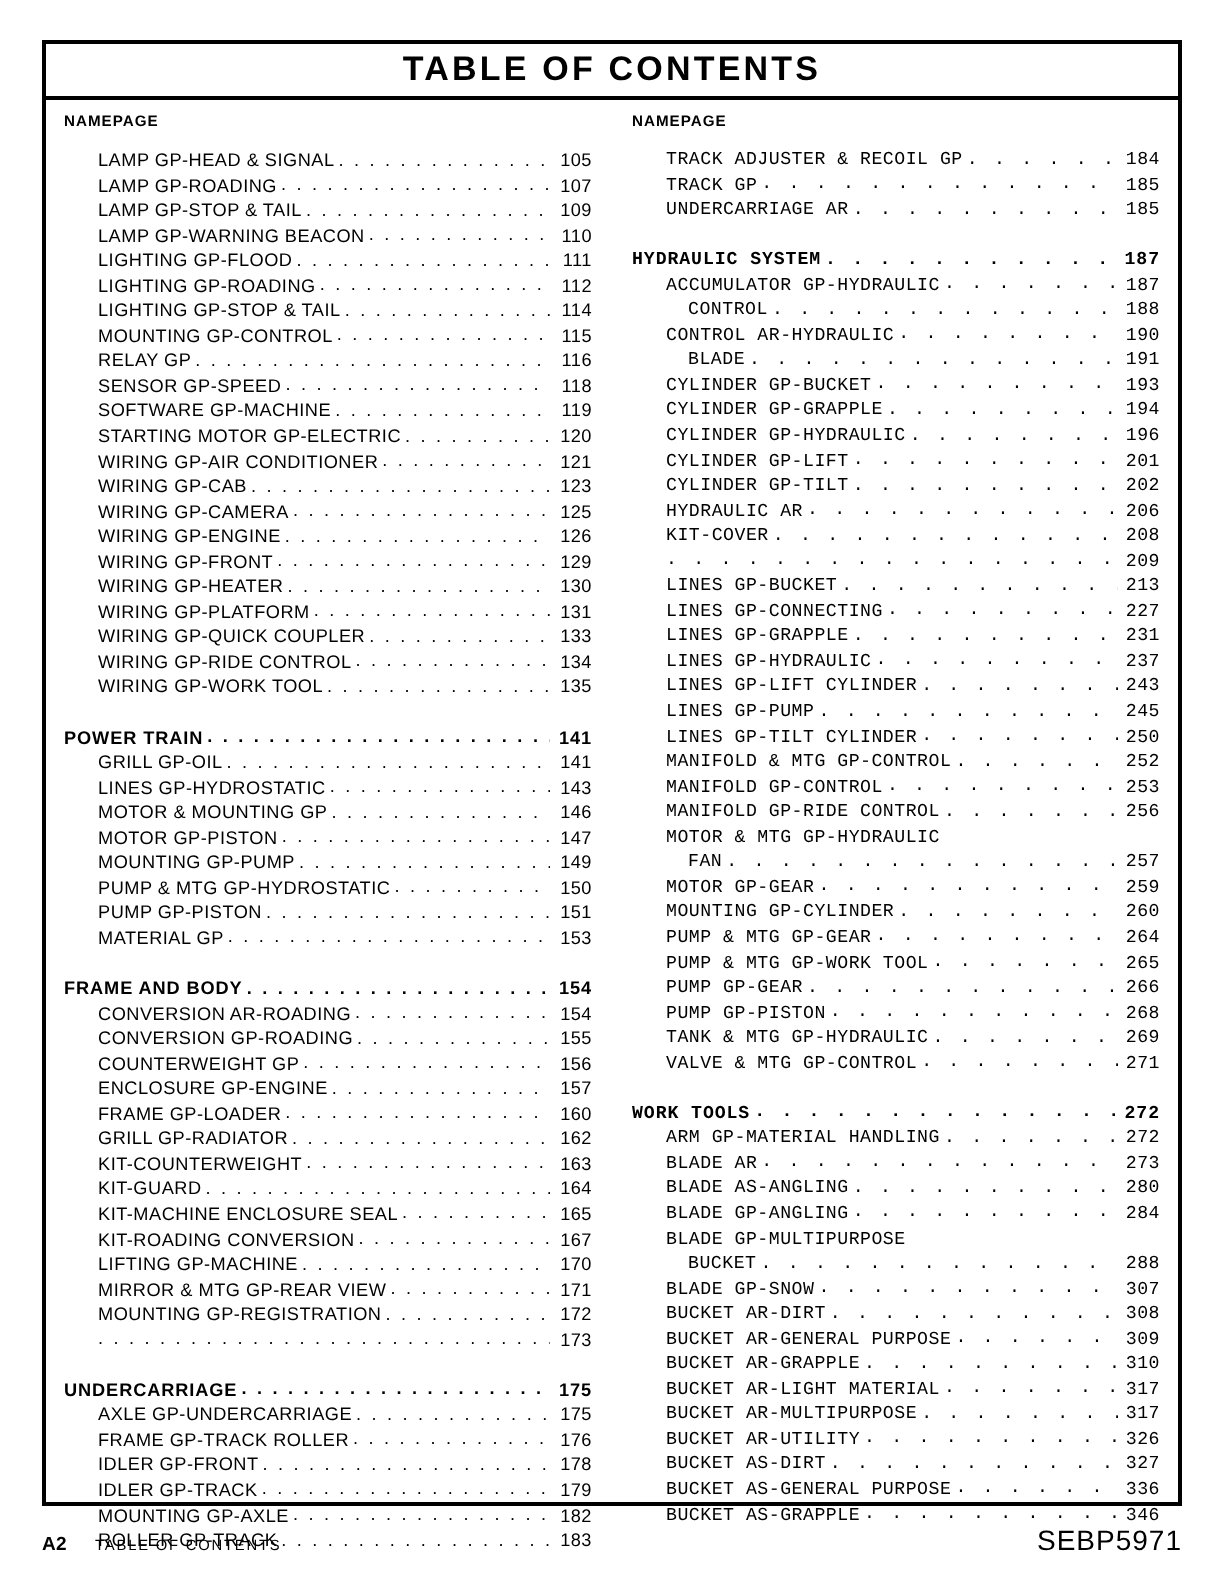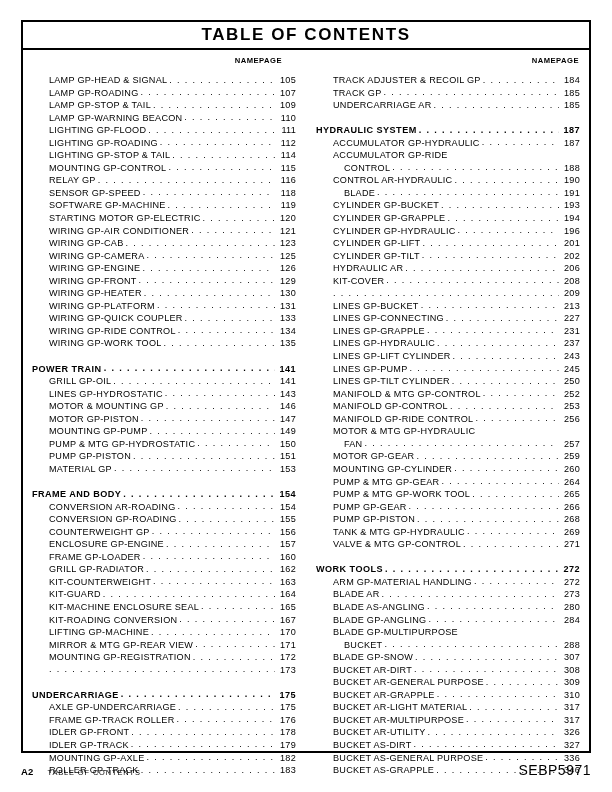--- a/index.html
+++ b/index.html
@@ -53,41 +53,41 @@
 
   
   .col-head-row {
     display: flex;
     padding: 6px 9px 0 9px;
     box-sizing: border-box;
   }
   .col-head {
     width: 50%;
     display: flex;
-    justify-content: flex-end;
+    justify-content: flex-start;
     box-sizing: border-box;
     font-size: 7.6px;
     font-weight: bold;
     letter-spacing: 0.5px;
   }
   .col-head.left  { padding-right: 24px; }
   .col-head.right { padding-left: 10px; padding-right: 1px; }
 
   
   .cols {
     display: flex;
     padding: 9px 9px 0 9px;
     box-sizing: border-box;
   }
   .col {
     width: 50%;
     box-sizing: border-box;
   }
   .col.left  { padding-right: 10px; }
-  .col.right { padding-left: 10px; }
+  .col.right { padding-left: 10px; font-family: Liberation Mono, monospace; }
 
   
   .entry {
     display: flex;
     align-items: flex-end;
     font-size: 9.1px;
     line-height: 12.55px;
     height: 12.55px;
     letter-spacing: 0.25px;
     white-space: nowrap;
@@ -467,25 +467,20 @@
           <div class="entry section">
             <span class="label">HYDRAULIC SYSTEM</span>
             <span class="leader">. . . . . . . . . . . . . . . . . . . . . . . . . . . . . . . . . . . . . . . . . . . . . . . . . . . . . . . . . . . .</span>
             <span class="pg">187</span>
           </div>
           <div class="entry item">
             <span class="label">ACCUMULATOR GP-HYDRAULIC</span>
             <span class="leader">. . . . . . . . . . . . . . . . . . . . . . . . . . . . . . . . . . . . . . . . . . . . . . . . . . . . . . . . . . . .</span>
             <span class="pg">187</span>
           </div>
-          <div class="entry item noleader">
-            <span class="label">ACCUMULATOR GP-RIDE</span>
-            <span class="leader">. . . . . . . . . . . . . . . . . . . . . . . . . . . . . . . . . . . . . . . . . . . . . . . . . . . . . . . . . . . .</span>
-            <span class="pg"></span>
-          </div>
           <div class="entry wrap2">
             <span class="label">CONTROL</span>
             <span class="leader">. . . . . . . . . . . . . . . . . . . . . . . . . . . . . . . . . . . . . . . . . . . . . . . . . . . . . . . . . . . .</span>
             <span class="pg">188</span>
           </div>
           <div class="entry item">
             <span class="label">CONTROL AR-HYDRAULIC</span>
             <span class="leader">. . . . . . . . . . . . . . . . . . . . . . . . . . . . . . . . . . . . . . . . . . . . . . . . . . . . . . . . . . . .</span>
             <span class="pg">190</span>
           </div>

